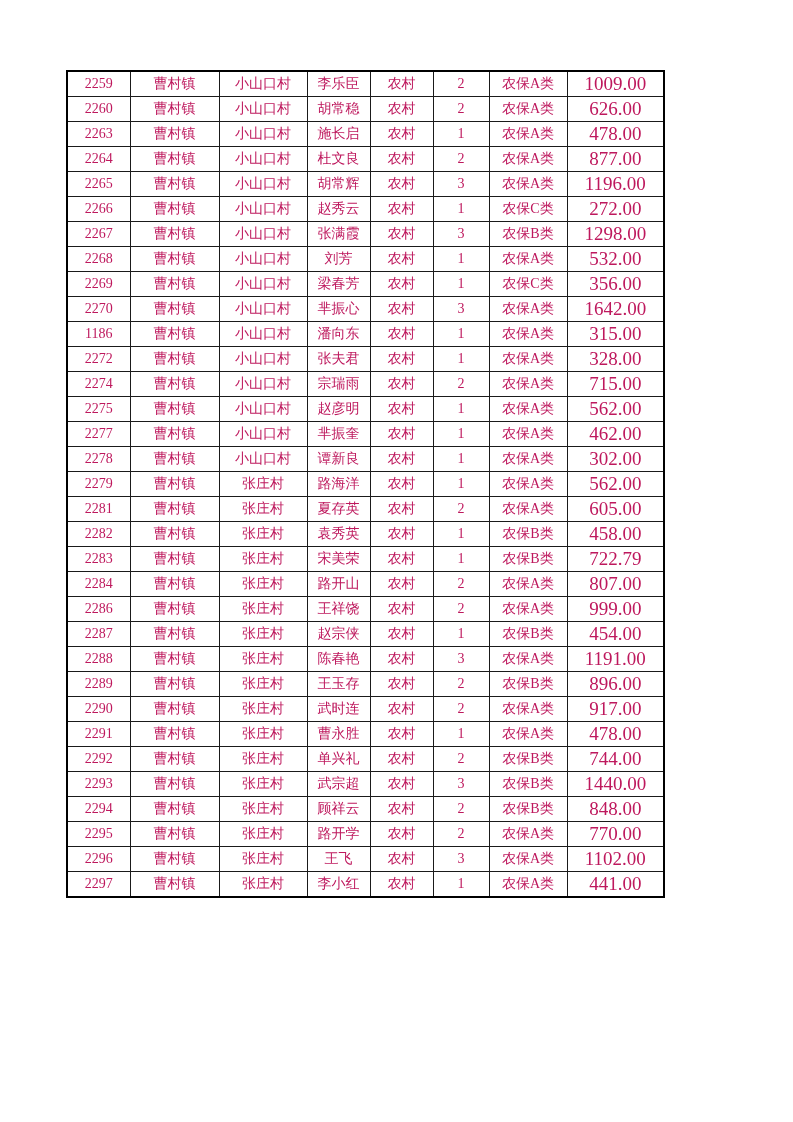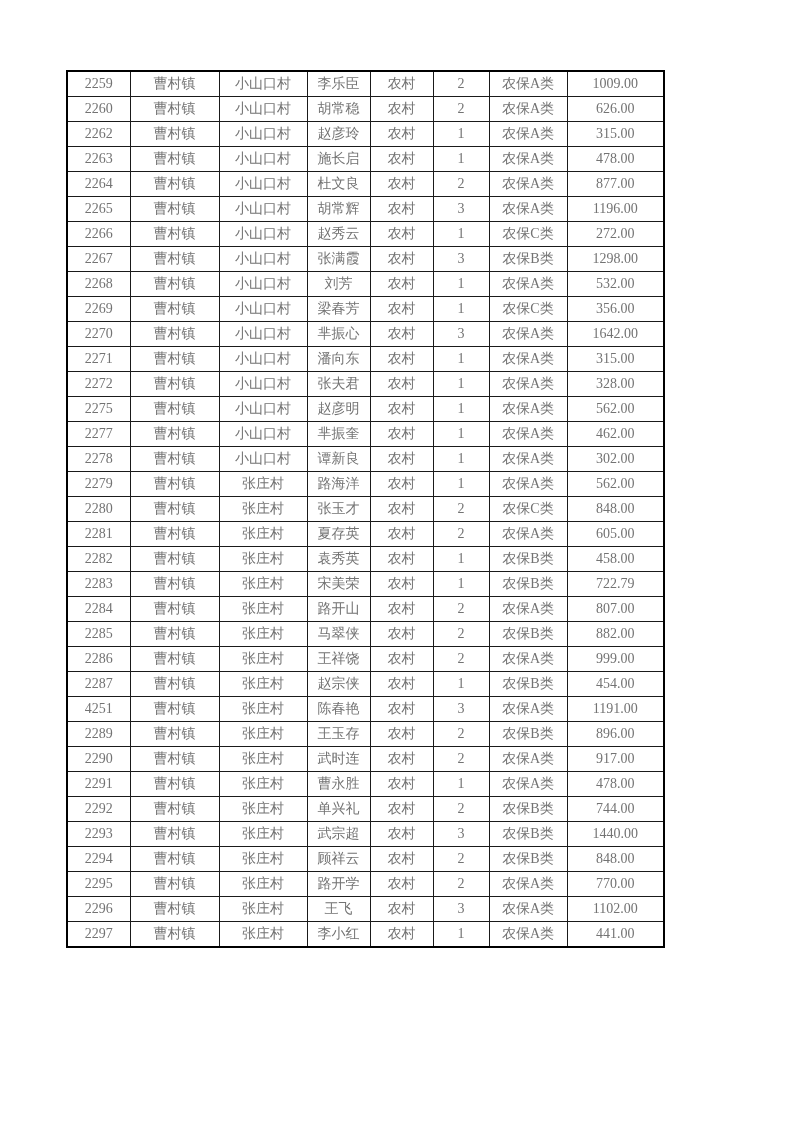--- a/index.html
+++ b/index.html
@@ -6,21 +6,21 @@
     margin: 0;
     padding: 0;
     background: #ffffff;
   }
   .page {
     position: relative;
     width: 793px;
     height: 1122px;
     background: #ffffff;
     font-family: "Liberation Serif", "DejaVu Serif", serif;
-    color: #737373;
+    color: #be185d;
     overflow: hidden;
   }
   table.grid {
     position: absolute;
     left: 66px;
     top: 70px;
     border-collapse: collapse;
     table-layout: fixed;
     border: 2px solid #000000;
   }
@@ -29,21 +29,21 @@
     height: 24px;
     padding: 0 2px;
     text-align: center;
     vertical-align: middle;
     font-size: 14px;
     line-height: 24px;
     white-space: nowrap;
     overflow: hidden;
   }
   table.grid td.amount-cell {
-    font-size: 14px;
+    font-size: 19px;
   }
 </style>
 </head>
 <body>
 
 <div class="page">
   <table class="grid">
     <colgroup>
       <col style="width:63px">
       <col style="width:89px">
@@ -69,30 +69,20 @@
           <td>2260</td>
           <td>曹村镇</td>
           <td>小山口村</td>
           <td>胡常稳</td>
           <td>农村</td>
           <td>2</td>
           <td>农保A类</td>
           <td class="amount-cell">626.00</td>
         </tr>
         <tr>
-          <td>2262</td>
-          <td>曹村镇</td>
-          <td>小山口村</td>
-          <td>赵彦玲</td>
-          <td>农村</td>
-          <td>1</td>
-          <td>农保A类</td>
-          <td class="amount-cell">315.00</td>
-        </tr>
-        <tr>
           <td>2263</td>
           <td>曹村镇</td>
           <td>小山口村</td>
           <td>施长启</td>
           <td>农村</td>
           <td>1</td>
           <td>农保A类</td>
           <td class="amount-cell">478.00</td>
         </tr>
         <tr>
@@ -159,40 +149,50 @@
           <td>2270</td>
           <td>曹村镇</td>
           <td>小山口村</td>
           <td>芈振心</td>
           <td>农村</td>
           <td>3</td>
           <td>农保A类</td>
           <td class="amount-cell">1642.00</td>
         </tr>
         <tr>
-          <td>2271</td>
+          <td>1186</td>
           <td>曹村镇</td>
           <td>小山口村</td>
           <td>潘向东</td>
           <td>农村</td>
           <td>1</td>
           <td>农保A类</td>
           <td class="amount-cell">315.00</td>
         </tr>
         <tr>
           <td>2272</td>
           <td>曹村镇</td>
           <td>小山口村</td>
           <td>张夫君</td>
           <td>农村</td>
           <td>1</td>
           <td>农保A类</td>
           <td class="amount-cell">328.00</td>
         </tr>
         <tr>
+          <td>2274</td>
+          <td>曹村镇</td>
+          <td>小山口村</td>
+          <td>宗瑞雨</td>
+          <td>农村</td>
+          <td>2</td>
+          <td>农保A类</td>
+          <td class="amount-cell">715.00</td>
+        </tr>
+        <tr>
           <td>2275</td>
           <td>曹村镇</td>
           <td>小山口村</td>
           <td>赵彦明</td>
           <td>农村</td>
           <td>1</td>
           <td>农保A类</td>
           <td class="amount-cell">562.00</td>
         </tr>
         <tr>
@@ -219,30 +219,20 @@
           <td>2279</td>
           <td>曹村镇</td>
           <td>张庄村</td>
           <td>路海洋</td>
           <td>农村</td>
           <td>1</td>
           <td>农保A类</td>
           <td class="amount-cell">562.00</td>
         </tr>
         <tr>
-          <td>2280</td>
-          <td>曹村镇</td>
-          <td>张庄村</td>
-          <td>张玉才</td>
-          <td>农村</td>
-          <td>2</td>
-          <td>农保C类</td>
-          <td class="amount-cell">848.00</td>
-        </tr>
-        <tr>
           <td>2281</td>
           <td>曹村镇</td>
           <td>张庄村</td>
           <td>夏存英</td>
           <td>农村</td>
           <td>2</td>
           <td>农保A类</td>
           <td class="amount-cell">605.00</td>
         </tr>
         <tr>
@@ -269,51 +259,41 @@
           <td>2284</td>
           <td>曹村镇</td>
           <td>张庄村</td>
           <td>路开山</td>
           <td>农村</td>
           <td>2</td>
           <td>农保A类</td>
           <td class="amount-cell">807.00</td>
         </tr>
         <tr>
-          <td>2285</td>
-          <td>曹村镇</td>
-          <td>张庄村</td>
-          <td>马翠侠</td>
-          <td>农村</td>
-          <td>2</td>
-          <td>农保B类</td>
-          <td class="amount-cell">882.00</td>
-        </tr>
-        <tr>
           <td>2286</td>
           <td>曹村镇</td>
           <td>张庄村</td>
           <td>王祥饶</td>
           <td>农村</td>
           <td>2</td>
           <td>农保A类</td>
           <td class="amount-cell">999.00</td>
         </tr>
         <tr>
           <td>2287</td>
           <td>曹村镇</td>
           <td>张庄村</td>
           <td>赵宗侠</td>
           <td>农村</td>
           <td>1</td>
           <td>农保B类</td>
           <td class="amount-cell">454.00</td>
         </tr>
         <tr>
-          <td>4251</td>
+          <td>2288</td>
           <td>曹村镇</td>
           <td>张庄村</td>
           <td>陈春艳</td>
           <td>农村</td>
           <td>3</td>
           <td>农保A类</td>
           <td class="amount-cell">1191.00</td>
         </tr>
         <tr>
           <td>2289</td>

